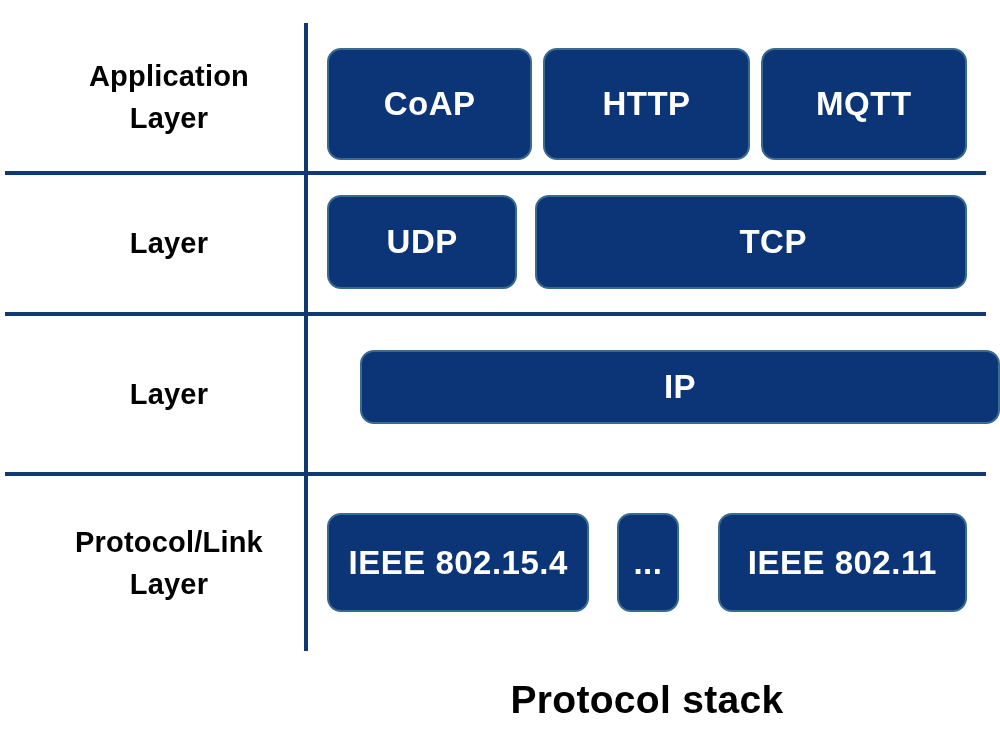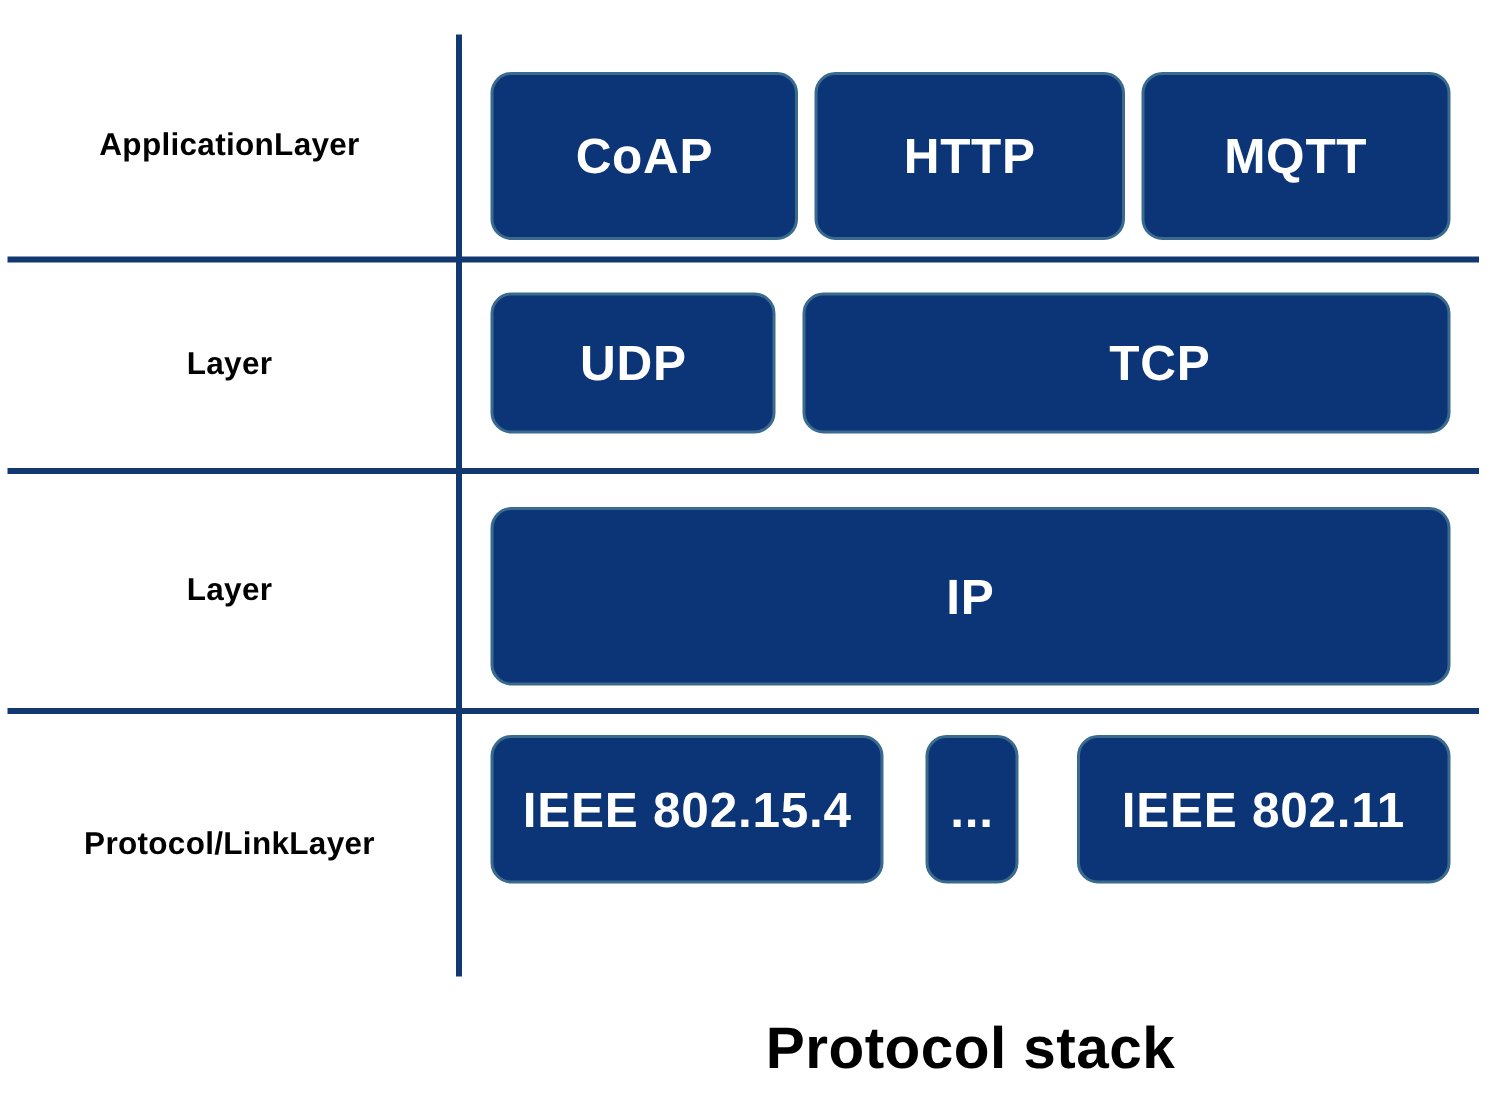--- a/index.html
+++ b/index.html
@@ -15,23 +15,23 @@
   .h-line{
     position:absolute;left:5px;width:981px;height:4px;
     background:var(--line,#123871);
   }
   .h-line-1{top:171px;}
   .h-line-2{top:312px;}
   .h-line-3{top:472px;}
   
   .layer-label{
     position:absolute;left:0;width:306px;height:88px;
-    display:flex;flex-direction:row;align-items:center;justify-content:center;
-    color:var(--label-text,#000);font-size:21px;font-weight:600;line-height:42px;
-    text-align:center;letter-spacing:0.2px;
+    display:flex;flex-direction:column;align-items:center;justify-content:center;
+    color:var(--label-text,#000);font-size:29px;font-weight:600;line-height:42px;
+    text-align:center;letter-spacing:0.2px;padding-left:16px;
   }
   
   .proto-strip{
     position:absolute;left:327px;width:640px;
     display:flex;align-items:stretch;
   }
   .proto-box{
     display:flex;align-items:center;justify-content:center;
     background:var(--box-fill,#0c3577);
     border:2px solid var(--box-border,#3a6b8e);
@@ -78,30 +78,30 @@
         <div class="proto-box" style="flex: 206 1 0px;">
           <span>UDP</span>
         </div>
         <div class="proto-box" style="flex: 424 1 0px; padding-left: 44px;">
           <span>TCP</span>
         </div>
       </div>
       <div class="layer-label" style="top: 350px;">
         <span>Layer</span>
       </div>
-      <div class="proto-strip" style="top: 338px; height: 119px; gap: 0px;">
+      <div class="proto-strip" style="top: 350px; height: 74px; gap: 0px; margin-left: 33px;">
         <div class="proto-box" style="flex: 640 1 0px;">
           <span>IP</span>
         </div>
       </div>
       <div class="layer-label" style="top: 519px;">
         <span>Protocol/Link</span>
         <span>Layer</span>
       </div>
-      <div class="proto-strip" style="top: 490px; height: 99px; gap: 28px;">
+      <div class="proto-strip" style="top: 513px; height: 99px; gap: 28px;">
         <div class="proto-box" style="flex: 280 1 0px;">
           <span>IEEE 802.15.4</span>
         </div>
         <div class="proto-box" style="flex: 62 1 0px;">
           <span>...</span>
         </div>
         <div class="proto-box" style="flex: 266 1 0px; margin-left: 11px;">
           <span>IEEE 802.11</span>
         </div>
       </div>

